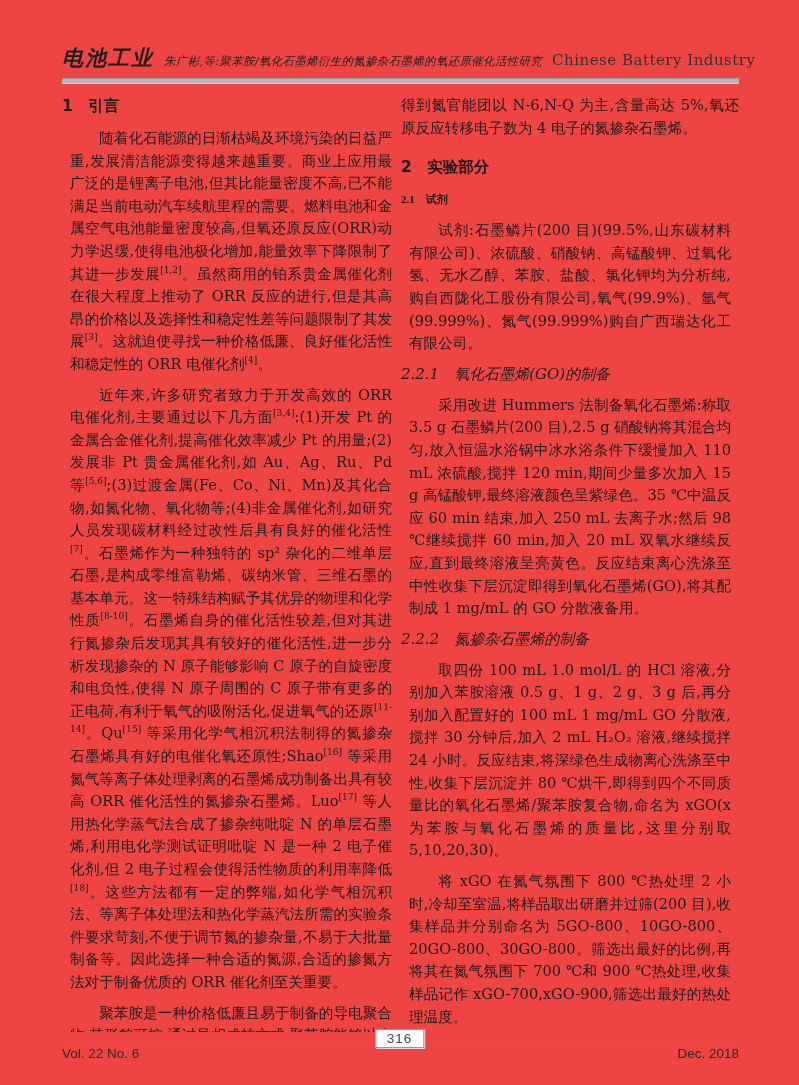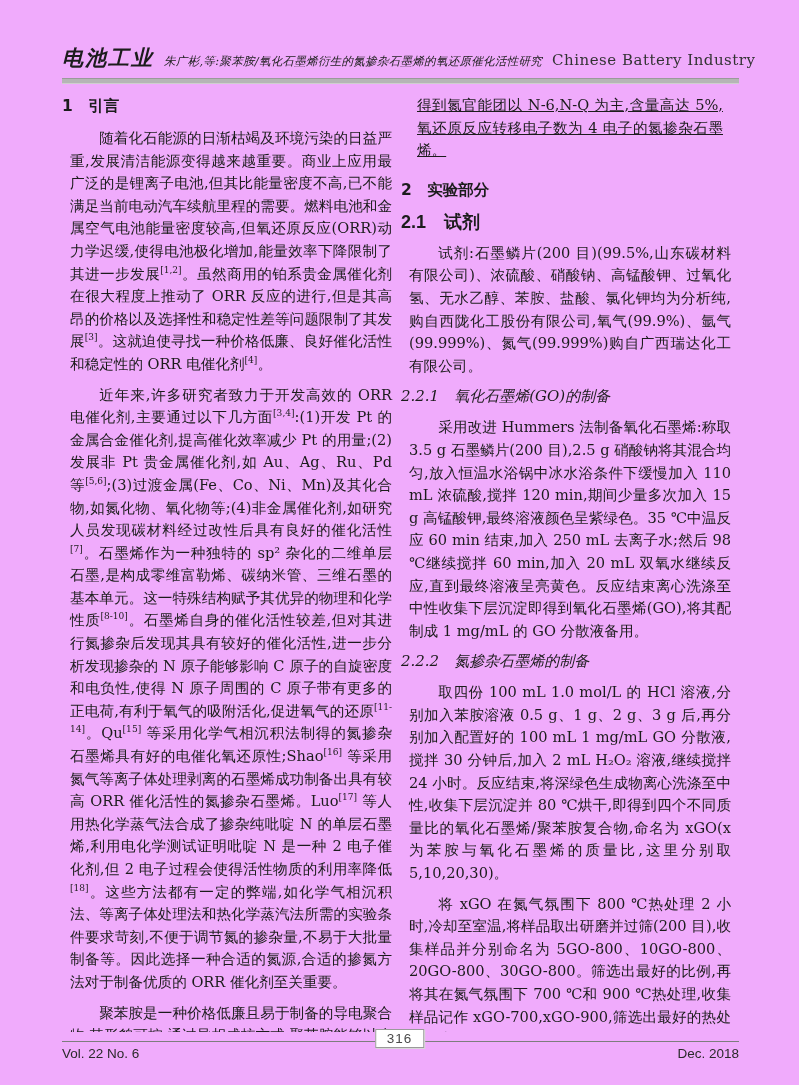--- a/index.html
+++ b/index.html
@@ -1,18 +1,18 @@
 <!DOCTYPE html>
 <html><head>
 <meta charset="utf-8">
 <style>
   html,body { margin:0; padding:0; background:#e8e8e8; }
   .page {
     position:relative; width:799px; height:1085px; margin:0 auto;
-    background:#f0abfc; overflow:hidden;
+    background:#ef4444; overflow:hidden;
     font-family:"DejaVu Serif", serif; color:#1c1c1c;
   }
   
   .header {
     position:absolute; left:62px; right:60px; top:44px;
     display:flex; align-items:baseline; justify-content:space-between;
   }
   .journal-cn {
     font-weight:bold; font-style:italic; font-size:21px; letter-spacing:2px;
     white-space:nowrap;
@@ -33,28 +33,28 @@
   .columns {
     position:absolute; left:62px; top:94px; width:677px; height:938px;
     display:flex; justify-content:space-between; overflow:hidden;
   }
   .col {
     width:338px; height:100%; overflow:hidden;
     text-align:justify; font-size:14.6px; line-height:22.6px;
   }
   .col > :first-child { margin-top:0; }
   .para  { margin:8px; text-indent:2em; }
-  .para-cont { margin:16px; text-indent:0;text-decoration:underline; }
+  .para-cont { margin:0; text-indent:0; }
   .h1 {
     font-family:"DejaVu Sans", sans-serif; font-weight:bold;
     font-size:15.5px; margin:16px 0 9px; text-indent:0; line-height:24px;
   }
   .h2 {
-    font-family:Liberation Sans, sans-serif; font-weight:bold;
-    font-size:18px; margin:5px 0 4px; text-indent:0; line-height:23px;
+    font-family:Liberation Serif, serif; font-weight:bold;
+    font-size:11px; margin:5px 0 4px; text-indent:0; line-height:23px;
   }
   .h3 {
     font-style:italic; font-size:15px; margin:3px 0 2px;
     text-indent:0; line-height:23px;
   }
   sup { font-size:0.62em; line-height:0; }
   
   .footer-rule {
     position:absolute; left:62px; right:60px; top:1041px;
     border-top:1.5px solid #7d7d7d;

